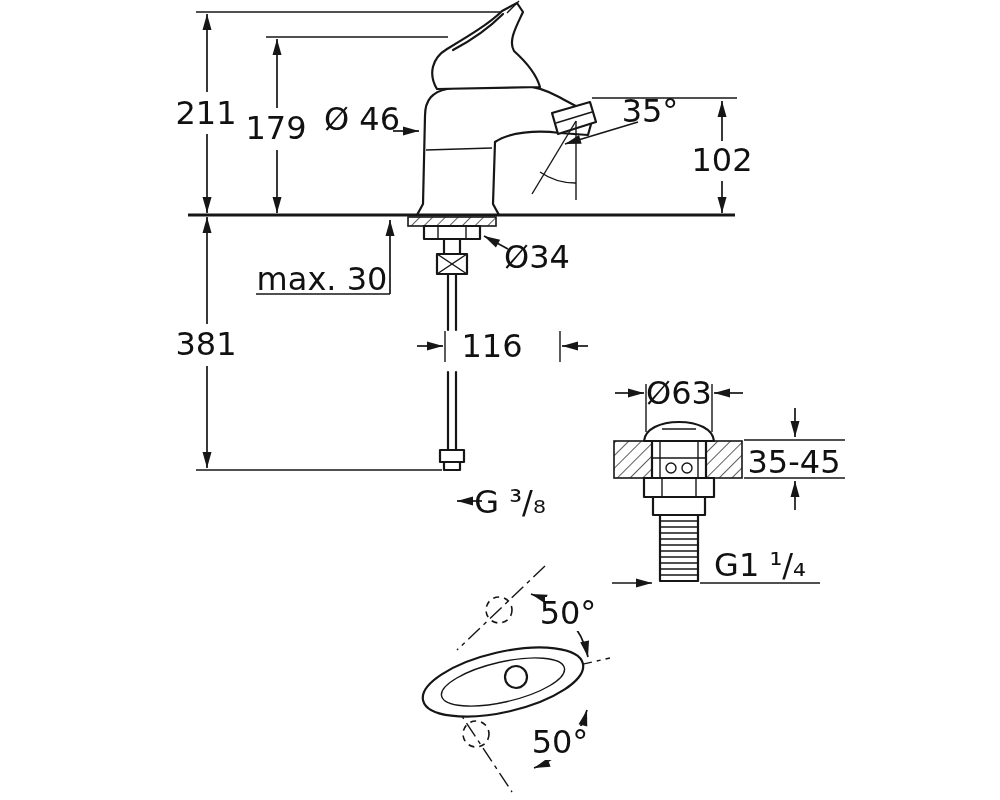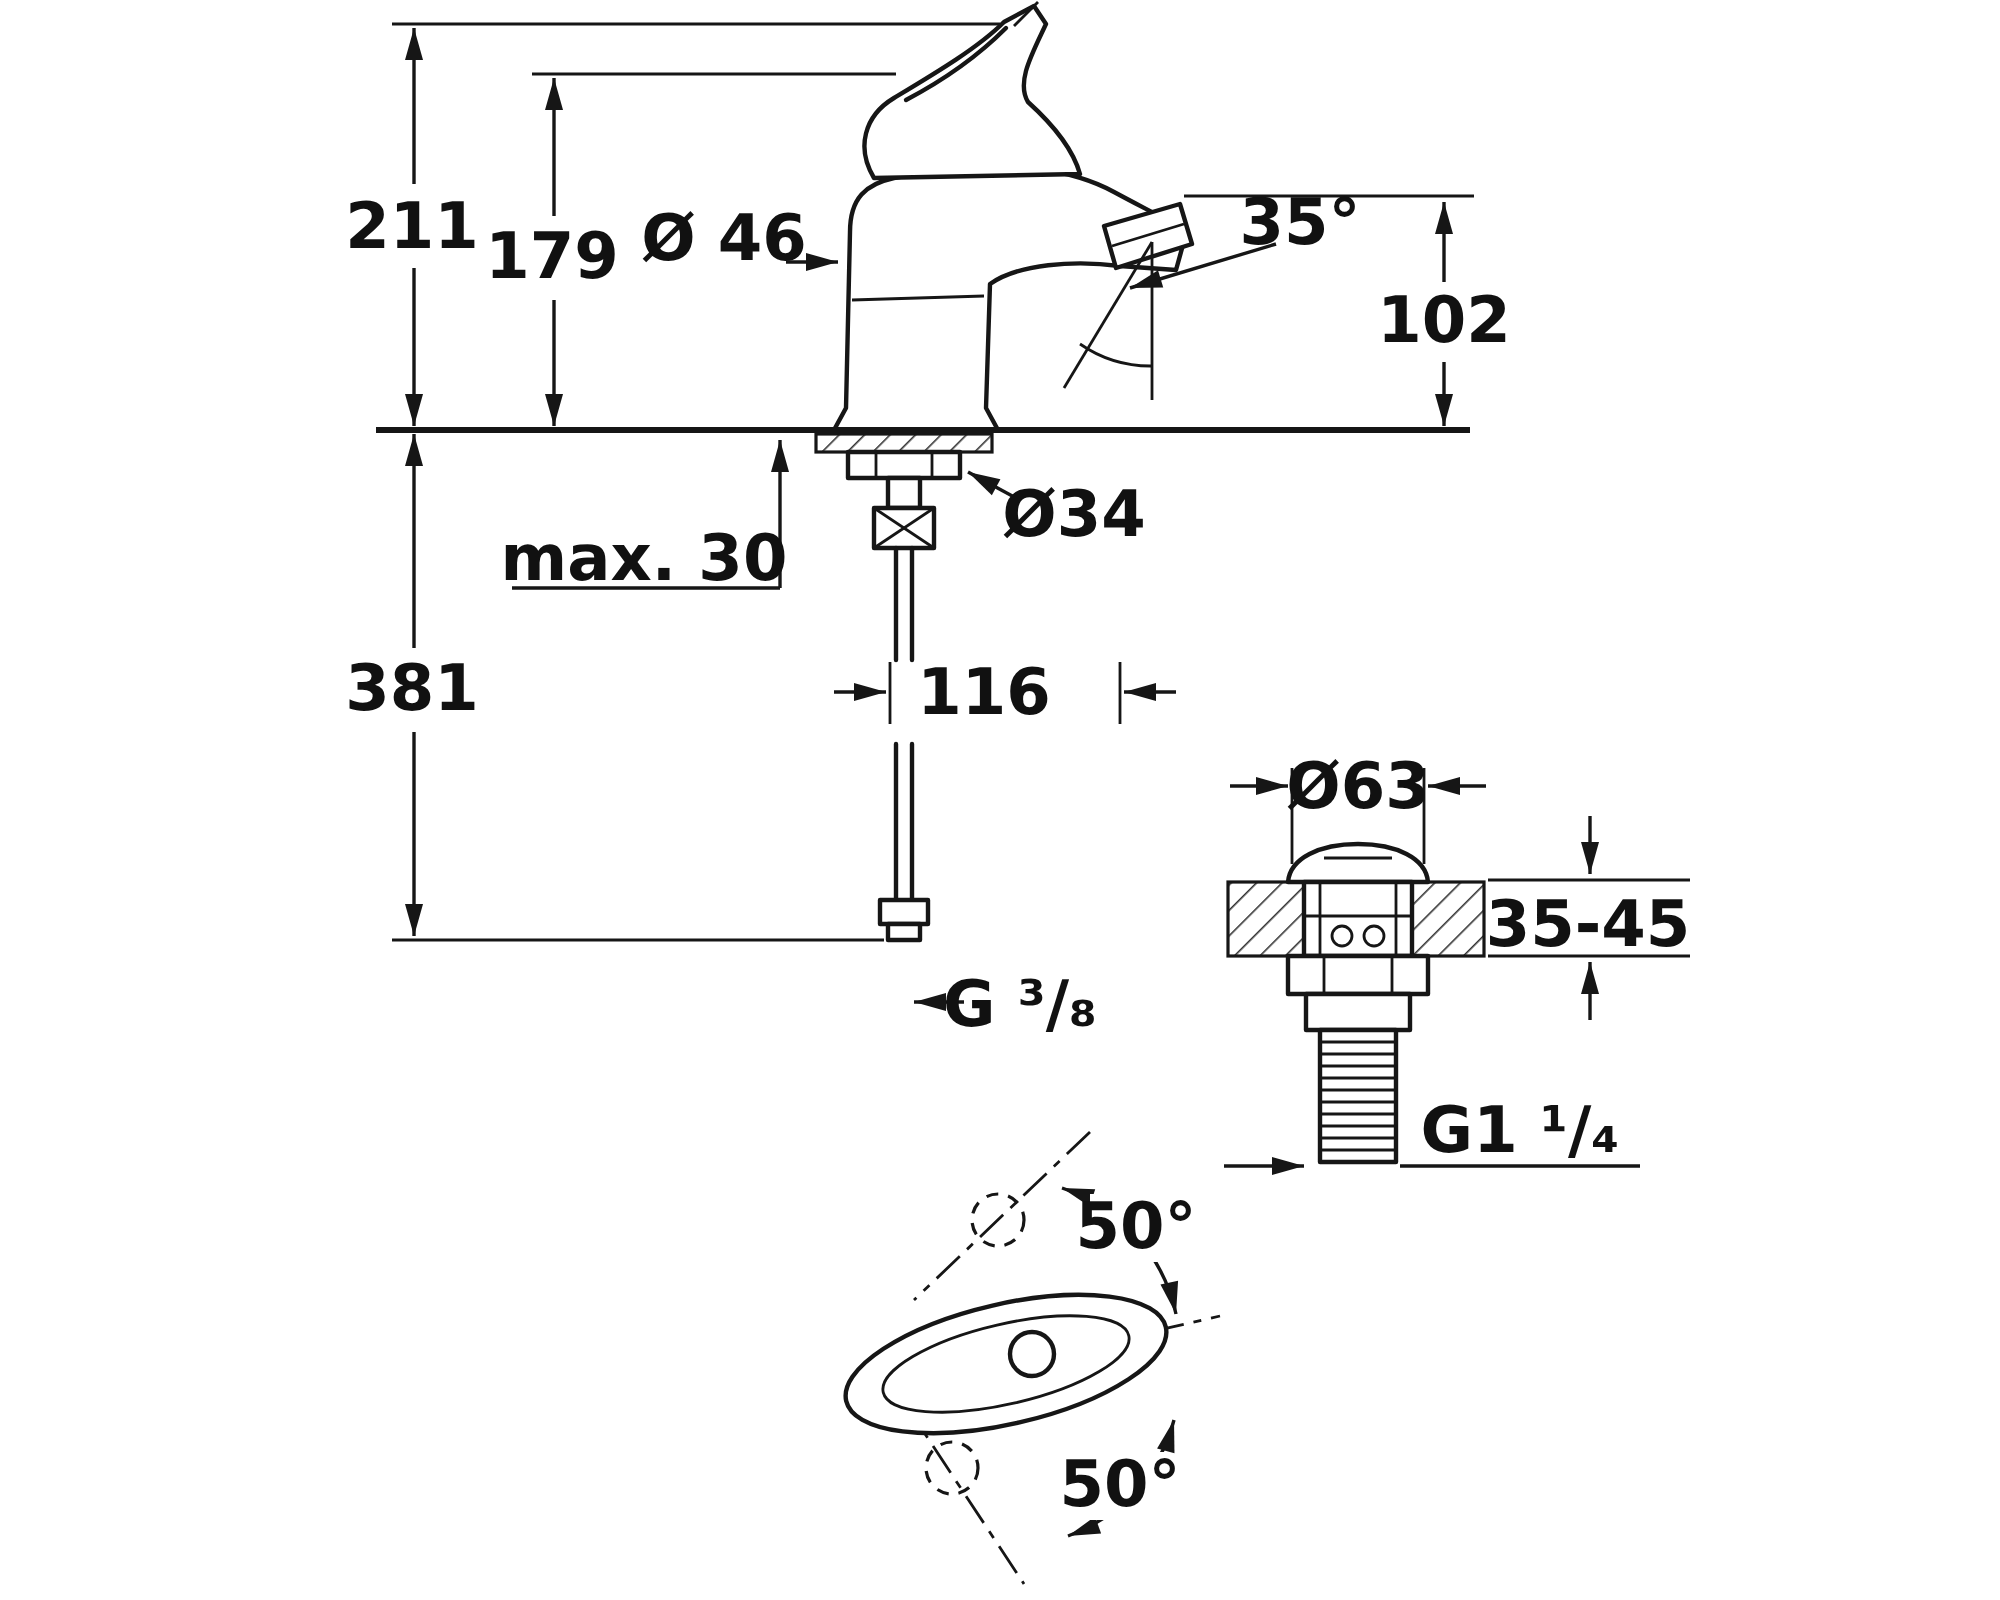--- a/index.html
+++ b/index.html
@@ -1,16 +1,16 @@
 <!DOCTYPE html>
 <html><head>
 <meta charset="utf-8">
 <style>
   html,body{margin:0;padding:0;background:#ffffff;}
-  .canvas{width:1000px;height:800px;background:#0369a1;position:relative;overflow:hidden;font-weight:bold;}
+  .canvas{width:1000px;height:800px;background:#0369a1;position:relative;overflow:hidden;}
   svg{display:block;}
   .ol   {stroke:#161616;stroke-width:2.2;fill:none;stroke-linejoin:round;stroke-linecap:round;}
   .olf  {stroke:#161616;stroke-width:2.2;fill:#ffffff;stroke-linejoin:round;}
   .deck {stroke:#161616;stroke-width:3;fill:none;}
   .dim  {stroke:#161616;stroke-width:1.7;fill:none;}
   .thin {stroke:#161616;stroke-width:1.4;fill:none;}
   .cl   {stroke:#161616;stroke-width:1.4;fill:none;stroke-dasharray:16 5 4 5;}
   .dash {stroke:#161616;stroke-width:1.6;fill:none;stroke-dasharray:6 5;}
   .lbl  {font-family:"DejaVu Sans","Liberation Sans",sans-serif;font-size:32px;fill:#111111;}
   .wbox {fill:#ffffff;}

